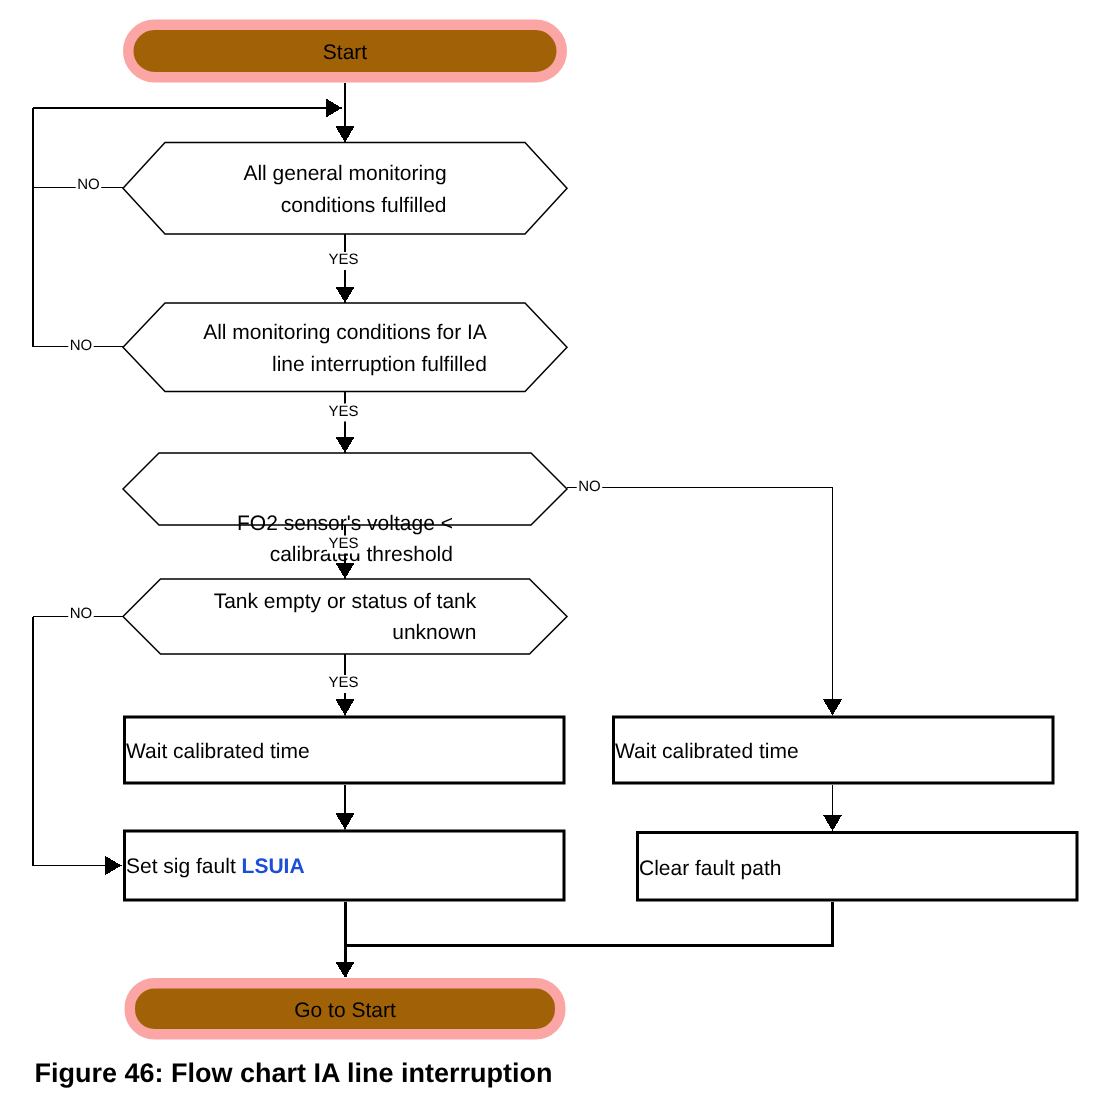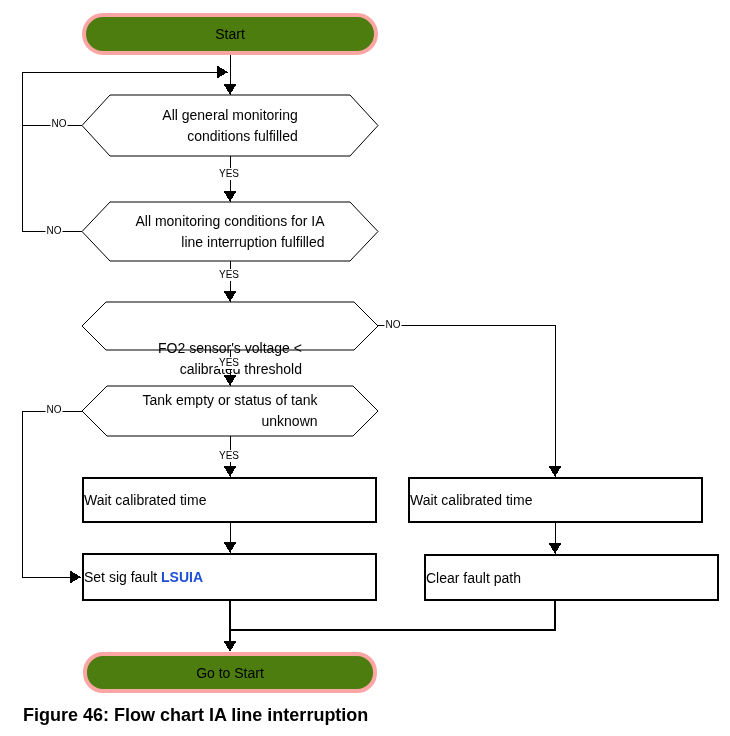--- a/index.html
+++ b/index.html
@@ -36,22 +36,22 @@
     align-items: center;
     justify-content: flex-start;
     text-align: center;
     font-size: 14px;
   }
 
   
   .term {
     position: absolute;
     box-sizing: border-box;
-    border: 4px solid #fca5a5;
-    background: #4d7c0f;
+    border: 7px solid #fca5a5;
+    background: #a16207;
     display: flex;
     align-items: center;
     justify-content: center;
     text-align: center;
     font-size: 14px;
   }
   .term.start { left: 82px; top: 13px; width: 296px; height: 42px; border-radius: 21px; }
   .term.goto  { left: 83px; top: 652px; width: 294px; height: 41px; border-radius: 20px; }
 
   

